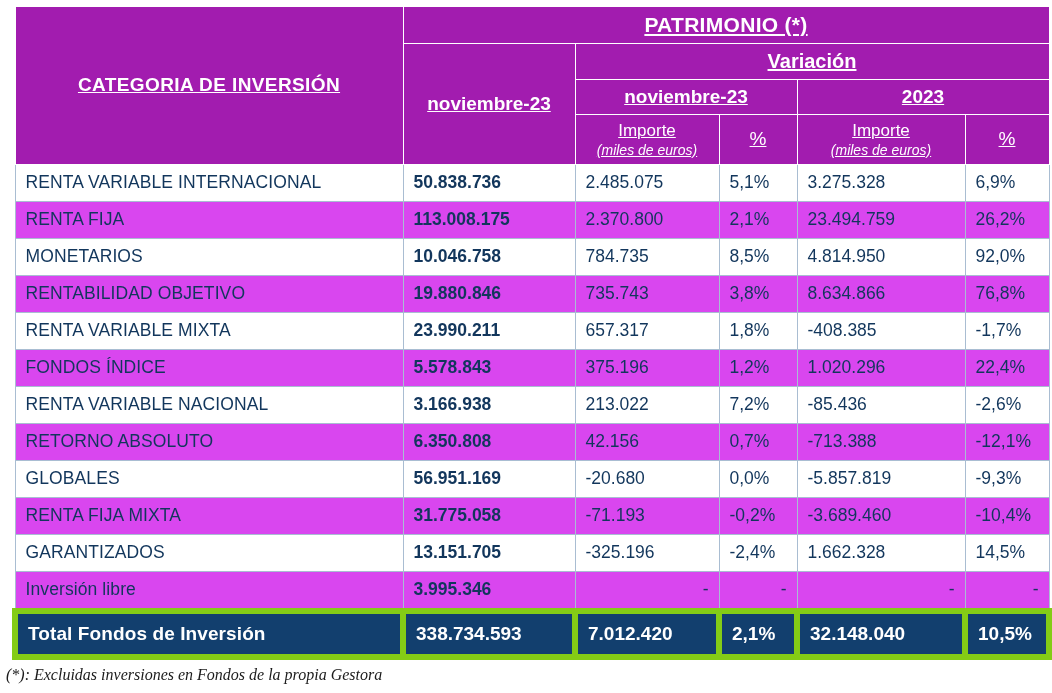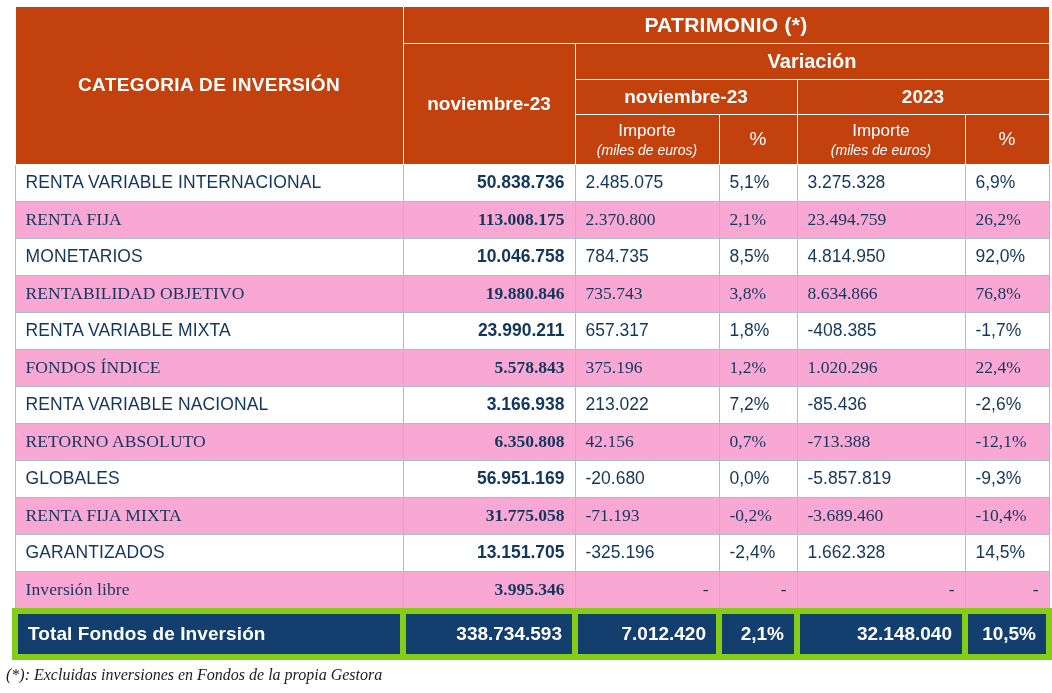--- a/index.html
+++ b/index.html
@@ -29,27 +29,28 @@
   }
   table.patrimonio col.c-cat   { width: 388px; }
   table.patrimonio col.c-pat   { width: 172px; }
   table.patrimonio col.c-imp1  { width: 144px; }
   table.patrimonio col.c-pct1  { width: 78px;  }
   table.patrimonio col.c-imp2  { width: 168px; }
   table.patrimonio col.c-pct2  { width: 84px;  }
 
   
   th {
-    background: #c2410c;
+    background: #a21caf;
     color: #ffffff;
     border: 1px solid #ffffff;
     font-weight: bold;
     text-align: center;
     vertical-align: middle;
     padding: 6px 6px;
+    text-decoration: underline;
   }
   th.cat {
     font-size: 19px;
     letter-spacing: 0.4px;
   }
   th.top {
     font-size: 21px;
     letter-spacing: 0.3px;
   }
   th.var {
@@ -77,30 +78,29 @@
   
   td {
     border: 1px solid #a9bdd2;
     font-size: 17.5px;
     padding: 5px 10px;
     vertical-align: middle;
     background: #ffffff;
     height: 26px;
   }
   tbody tr.alt td {
-    background: #f9a8d4;
-    font-family: Liberation Serif, serif;
+    background: #d946ef;
   }
   td.cat {
     text-align: left;
     letter-spacing: 0.1px;
     margin-left: 12px;
   }
   td.num {
-    text-align: right;
+    text-align: left;
     font-weight: bold;
   }
   td.val {
     text-align: left;
     font-weight: normal;
   }
   td.dash {
     text-align: right;
     font-weight: normal;
   }

